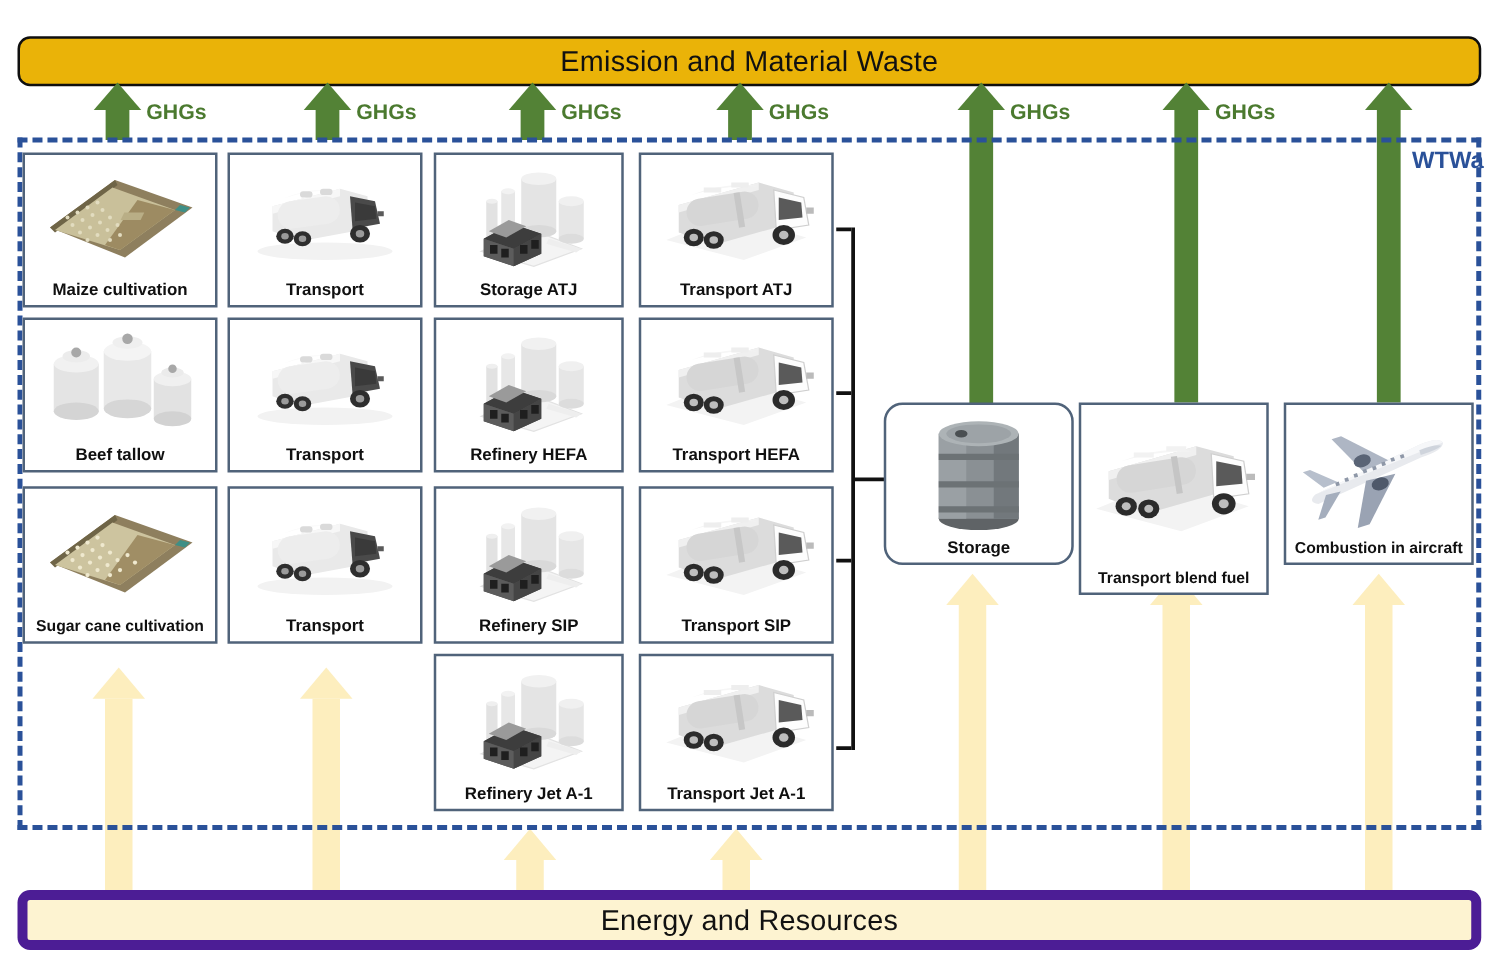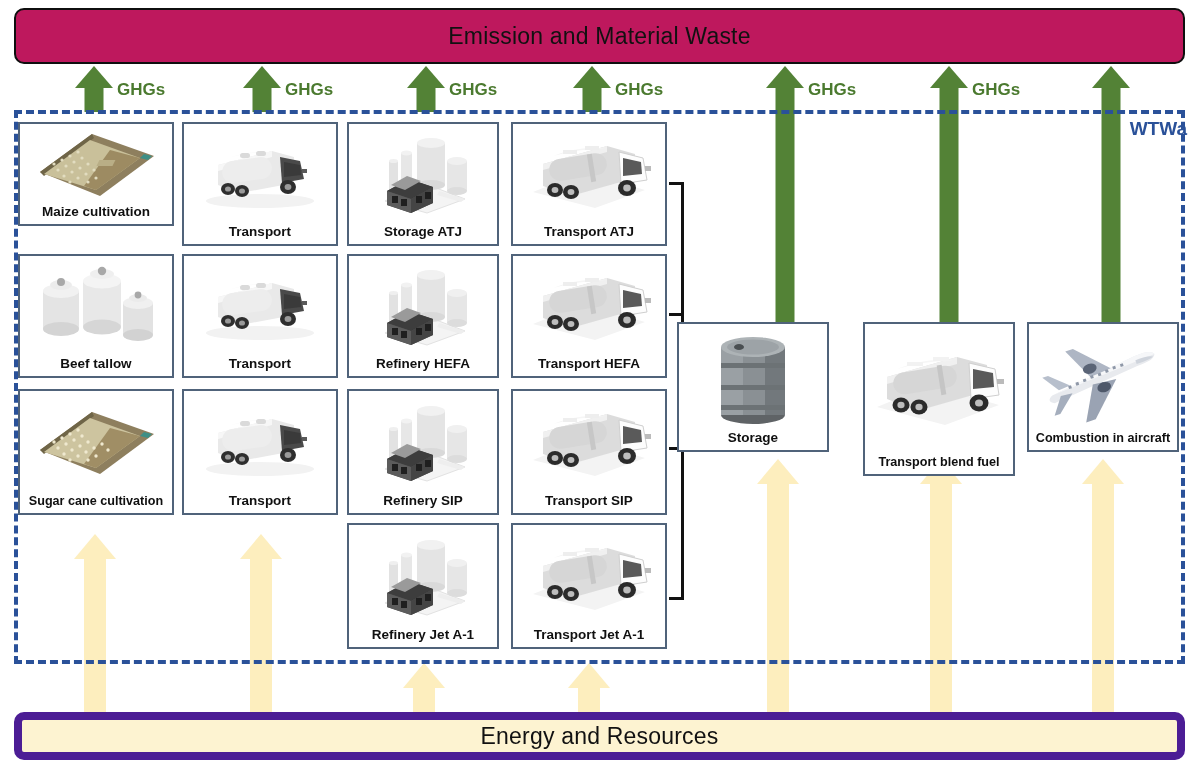--- a/index.html
+++ b/index.html
@@ -11,23 +11,23 @@
     position:relative;
     width:1199px;
     height:775px;
     overflow:hidden;
     background:#fff;
   }
 
   
   .top-bar{
     position:absolute;
-    left:14px; top:8px;
-    width:1171px; height:56px;
-    background:#be185d;
+    left:14px; top:29px;
+    width:1171px; height:40px;
+    background:#eab308;
     border:2px solid #0f0f0f;
     border-radius:10px;
     box-sizing:border-box;
     display:flex; align-items:center; justify-content:center;
   }
   .top-bar .label{
     color:#111;
     font-size:23px;
     letter-spacing:.2px;
   }
@@ -240,21 +240,21 @@
     <div class="shaft" style="height:228px;"></div>
   </div>
   <div class="yarrow" style="left:1082px;top:459px;width:42px;height:253px;">
     <div class="head"></div>
     <div class="shaft" style="height:228px;"></div>
   </div>
 
   <div class="wtwa-box"></div>
   <div class="wtwa-label">WTWa</div>
 
-  <div class="pbox" style="left:18px;top:122px;width:156px;height:104px;">
+  <div class="pbox" style="left:18px;top:122px;width:156px;height:124px;">
     <div class="art">
       <svg class="icon" width="128" height="76" viewBox="0 0 128 76">
         <polygon points="8,46 60,8 122,30 68,70" fill="#8e7f5e"></polygon>
         <polygon points="8,46 60,8 62,12 12,50" fill="#6f6547"></polygon>
         <polygon points="12,48 58,14 108,32 64,64" fill="#c9c09a"></polygon>
         <polygon points="78,24 108,32 64,64 52,60" fill="#9d8b62"></polygon>
         <g fill="#e2dcc0">
           <circle cx="26" cy="44" r="1.6"></circle>
             <circle cx="34" cy="40" r="1.6"></circle>
           <circle cx="42" cy="36" r="1.6"></circle>
@@ -672,21 +672,21 @@
   <div class="bracket" style="left:681px;top:182px;width:40px;height:418px;">
     <div class="spine"></div>
     <div class="tick" style="top:0;"></div>
     <div class="tick" style="top:131px;"></div>
     <div class="tick" style="top:265px;"></div>
     <div class="tick" style="top:415px;"></div>
     <div class="out" style="top:200px;"></div>
     <div class="outhead" style="left:28px;top:195px;"></div>
   </div>
 
-  <div class="pbox" style="left:677px;top:322px;width:152px;height:130px;">
+  <div class="pbox" style="left:707px;top:322px;width:152px;height:130px;border-radius:15px;">
     <div class="art">
       <svg class="icon" width="96" height="100" viewBox="0 0 96 100">
         <ellipse cx="48" cy="88" rx="32" ry="9" fill="#5f6366"></ellipse>
         <rect x="16" y="20" width="64" height="68" fill="#8a9094"></rect>
         <rect x="16" y="20" width="22" height="68" fill="#9aa0a4"></rect>
         <rect x="60" y="20" width="20" height="68" fill="#72787c"></rect>
         <ellipse cx="48" cy="20" rx="32" ry="10" fill="#adb3b6"></ellipse>
         <ellipse cx="48" cy="20" rx="26" ry="7.5" fill="#9da3a7"></ellipse>
         <ellipse cx="34" cy="20" rx="5" ry="3" fill="#4a4f52"></ellipse>
         <rect x="16" y="36" width="64" height="5" fill="#6c7275"></rect>

